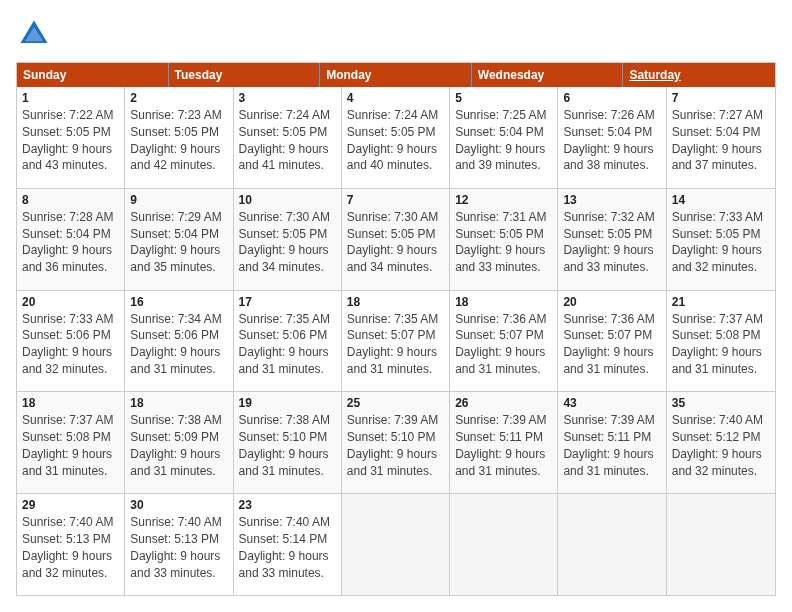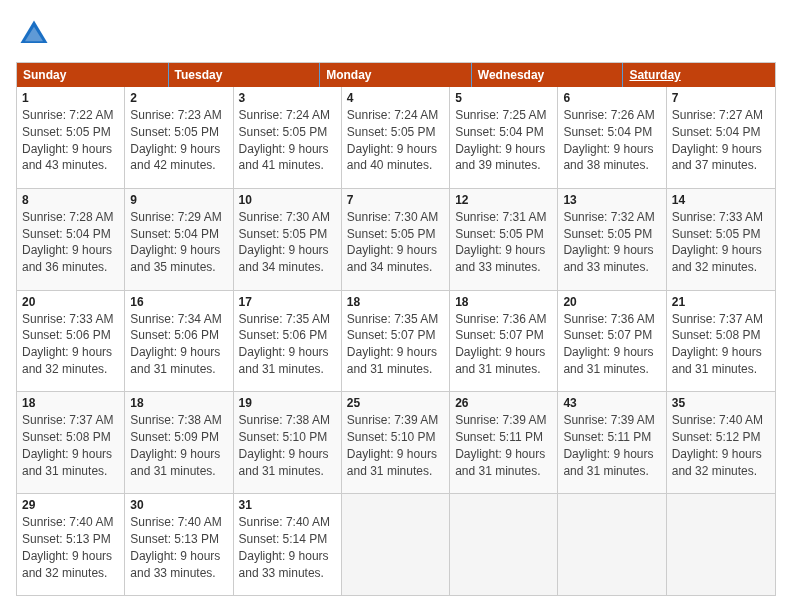--- a/index.html
+++ b/index.html
@@ -258,21 +258,21 @@
         <div class="cal-row">
           <div class="cal-cell">
             <div class="day-num">29</div>
             <div class="cell-text">Sunrise: 7:40 AM<br>Sunset: 5:13 PM<br>Daylight: 9 hours<br>and 32 minutes.</div>
           </div>
           <div class="cal-cell">
             <div class="day-num">30</div>
             <div class="cell-text">Sunrise: 7:40 AM<br>Sunset: 5:13 PM<br>Daylight: 9 hours<br>and 33 minutes.</div>
           </div>
           <div class="cal-cell">
-            <div class="day-num">31</div>
+            <div class="day-num">23</div>
             <div class="cell-text">Sunrise: 7:40 AM<br>Sunset: 5:14 PM<br>Daylight: 9 hours<br>and 33 minutes.</div>
           </div>
           <div class="cal-cell empty"></div>
           <div class="cal-cell empty"></div>
           <div class="cal-cell empty"></div>
           <div class="cal-cell empty"></div>
         </div>
       </div>
   </div>
 </div>

